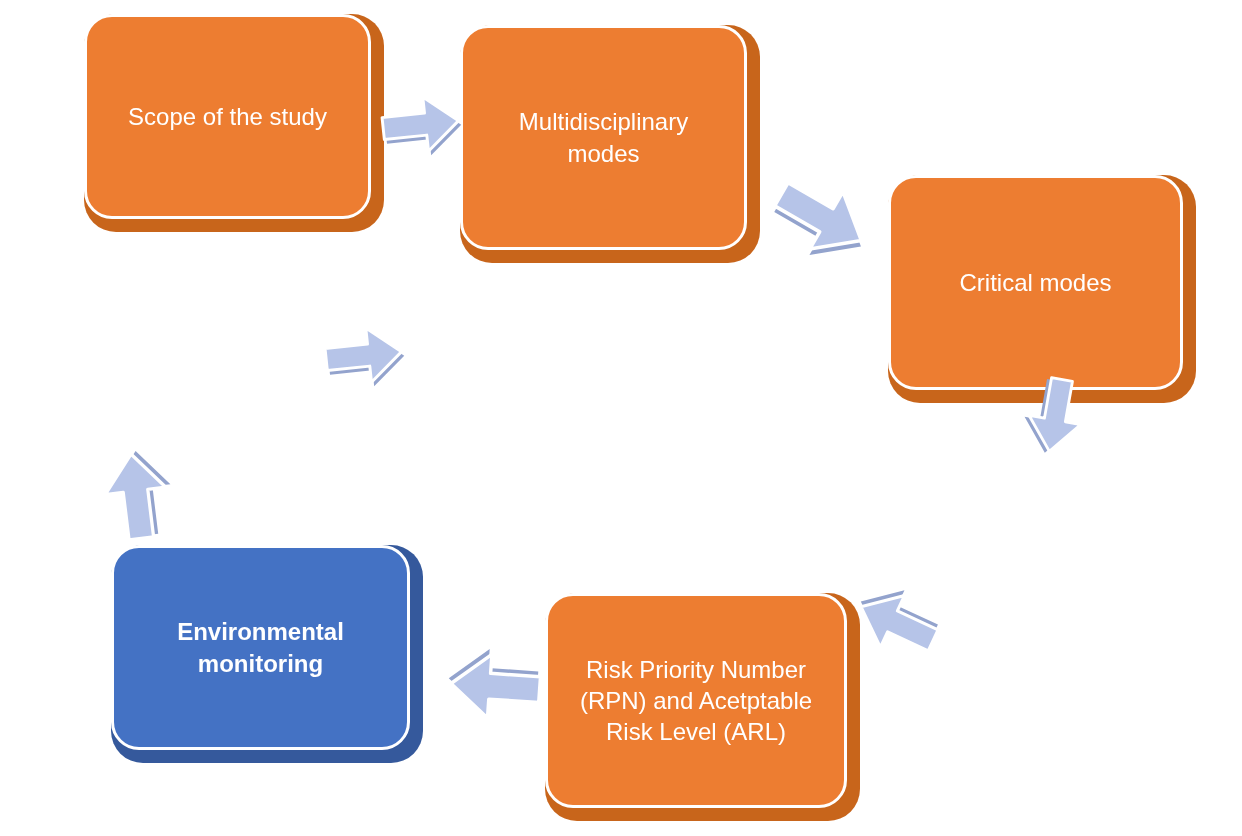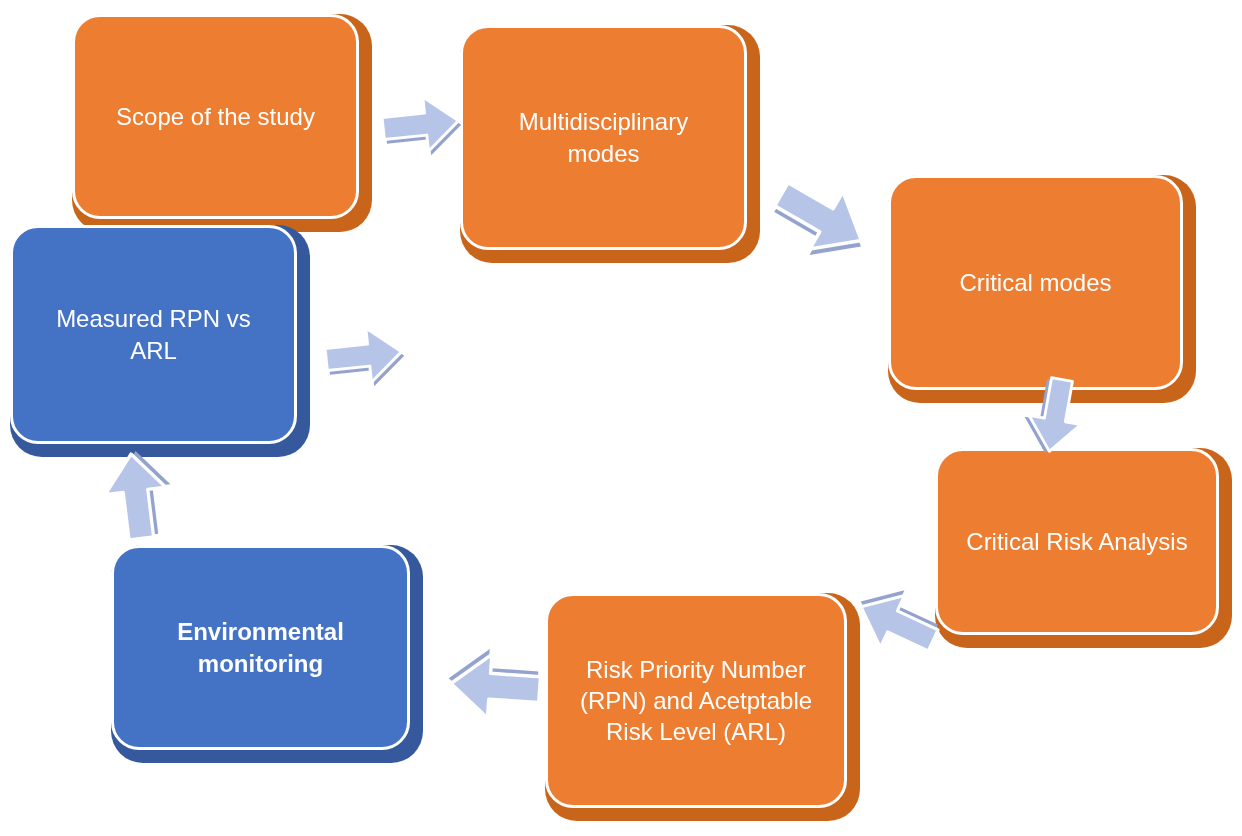--- a/index.html
+++ b/index.html
@@ -50,61 +50,51 @@
   }
   .arrow polygon.shadow{
     fill:var(--arrow-shadow,#93a3cd);
   }
 </style>
 </head>
 <body>
 
 <div id="canvas">
 
-  <div class="node" style="left: 72px; top: 14px; width: 300px; height: 218px; --c: #ED7D31; --cd: #C8651B;">
+  <div class="node" style="left: 84px; top: 14px; width: 300px; height: 218px; --c: #ED7D31; --cd: #C8651B;">
     <div class="face">
       <span class="label">Scope of the study</span>
     </div>
   </div>
 
   <div class="node" style="left: 460px; top: 25px; width: 300px; height: 238px; --c: #ED7D31; --cd: #C8651B;">
     <div class="face">
       <span class="label">Multidisciplinary modes</span>
     </div>
   </div>
 
   <div class="node" style="left: 888px; top: 175px; width: 308px; height: 228px; --c: #ED7D31; --cd: #C8651B;">
     <div class="face">
       <span class="label">Critical modes</span>
     </div>
   </div>
 
-  <div class="node" style="left: 935px; top: 448px; width: 297px; height: 200px; --c: #ED7D31; --cd: #C8651B;">
-    <div class="face">
-      <span class="label">Critical Risk Analysis</span>
-    </div>
-  </div>
 
   <div class="node pad45" style="left: 545px; top: 593px; width: 315px; height: 228px; --c: #ED7D31; --cd: #C8651B;">
     <div class="face">
       <span class="label">Risk Priority Number (RPN) and Acetptable Risk Level (ARL)</span>
     </div>
   </div>
 
   <div class="node" style="left: 111px; top: 545px; width: 312px; height: 218px; font-weight: bold; --c: #4472C4; --cd: #35599C;">
     <div class="face">
       <span class="label">Environmental monitoring</span>
     </div>
   </div>
 
-  <div class="node" style="left: 10px; top: 225px; width: 300px; height: 232px; --c: #4472C4; --cd: #35599C;">
-    <div class="face">
-      <span class="label">Measured RPN vs ARL</span>
-    </div>
-  </div>
 
 
   <div class="arrow" style="left:383px;top:95px;width:78px;height:59px;transform:rotate(-6deg);">
     <svg viewBox="0 0 106 80" xmlns="http://www.w3.org/2000/svg">
       <polygon class="shadow" points="0,25 58,25 58,3 103,40 58,77 58,55 0,55" transform="translate(3,6)"></polygon>
       <polygon class="main" points="0,25 58,25 58,3 103,40 58,77 58,55 0,55"></polygon>
     </svg>
   </div>
 
   <div class="arrow" style="left:775px;top:182px;width:95px;height:72px;transform:rotate(30deg);">

